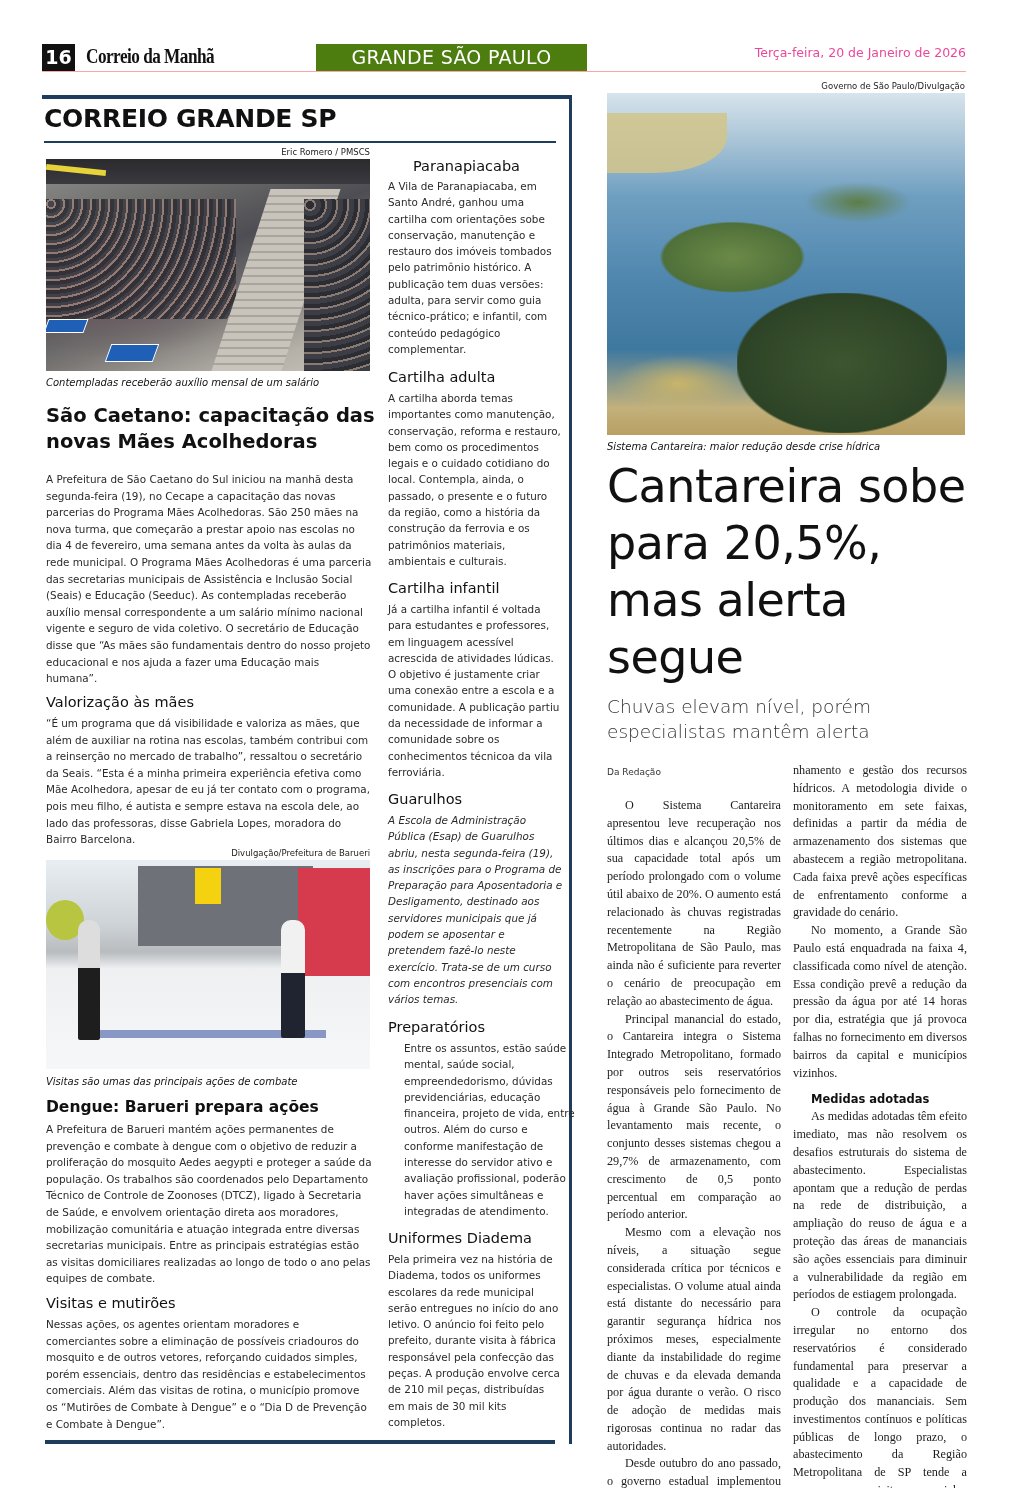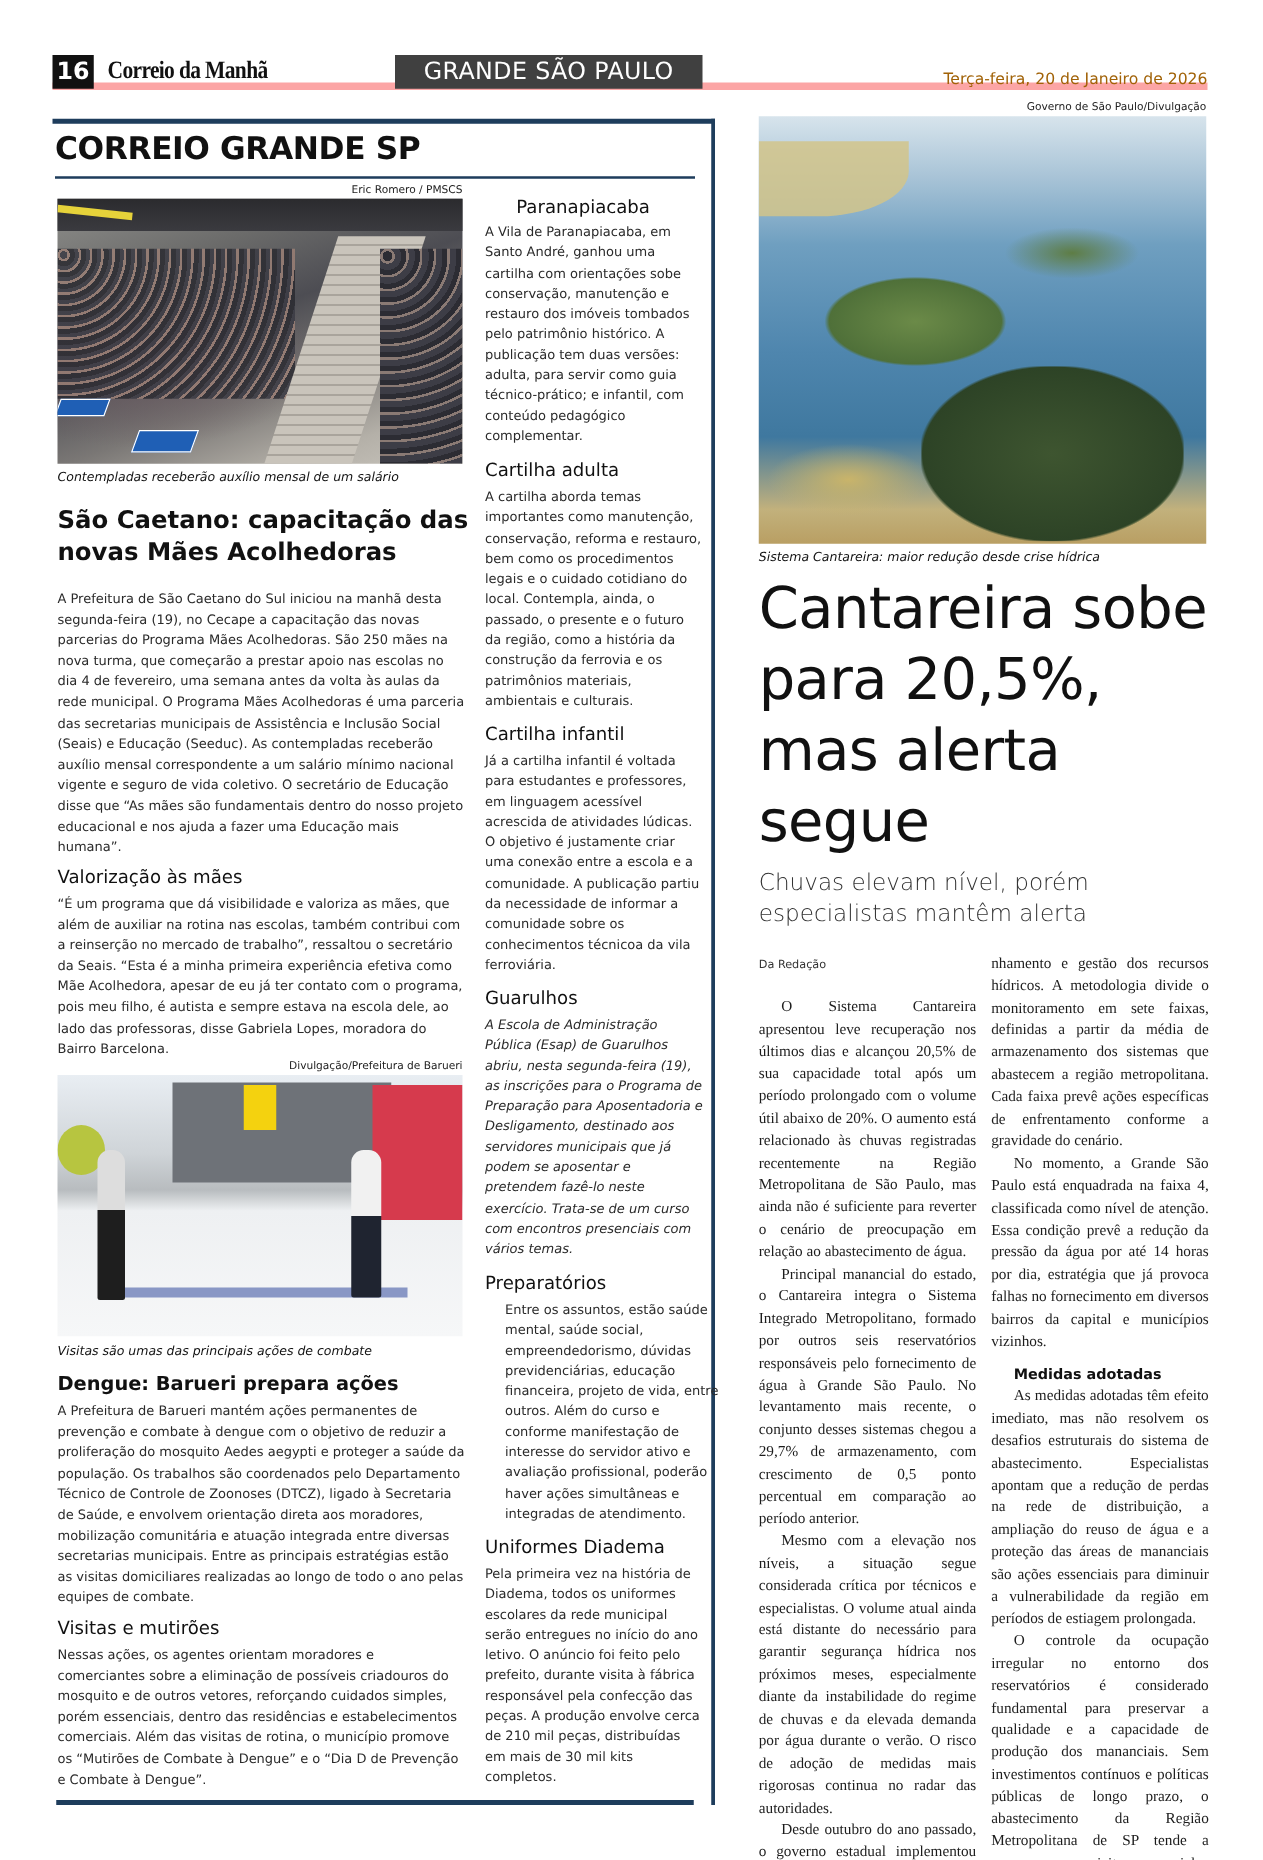--- a/index.html
+++ b/index.html
@@ -1,24 +1,24 @@
 <!DOCTYPE html>
 <html><head>
 <meta charset="utf-8">
 <style>
   * { box-sizing: border-box; margin: 0; padding: 0; }
   html, body { width: 1010px; height: 1488px; background: #ffffff; overflow: hidden; }
   body { position: relative; font-family: "DejaVu Sans", sans-serif; color: #1a1a1a; }
 
   
-  .masthead { position: absolute; left: 42px; top: 44px; width: 924px; height: 28px; border-bottom: 6px solid #fca5a5; text-decoration: underline; }
+  .masthead { position: absolute; left: 42px; top: 44px; width: 924px; height: 28px; border-bottom: 1px solid #fca5a5; text-decoration: underline; }
   .page-num { position: absolute; left: 0; top: 0; height: 27px; width: 33px; background: #111; color: #fff; font: 700 19px "DejaVu Sans", sans-serif; text-align: center; line-height: 27px; }
   .paper-name { position: absolute; left: 44px; top: 1px; font: 700 20px "Liberation Serif", serif; letter-spacing: -0.6px; color: #111; transform: scaleX(0.86); transform-origin: left; }
-  .section-tag { position: absolute; left: 274px; top: 0; height: 27px; width: 246px; background: #404040; color: #fff; font: 400 19px "DejaVu Sans", sans-serif; text-align: center; line-height: 27px; letter-spacing: 0.3px; }
-  .issue-date { position: absolute; right: 0; top: 11px; font: 400 12.5px "DejaVu Sans", sans-serif; color: #a16207; }
+  .section-tag { position: absolute; left: 274px; top: 0; height: 27px; width: 271px; background: #4d7c0f; color: #fff; font: 400 19px "DejaVu Sans", sans-serif; text-align: center; line-height: 27px; letter-spacing: 0.3px; }
+  .issue-date { position: absolute; right: 0; top: 1px; font: 400 12.5px "DejaVu Sans", sans-serif; color: #ec4899; }
 
   
   .frame-top { position: absolute; left: 42px; top: 95px; width: 530px; height: 4px; background: #1e3d5c; }
   .frame-right { position: absolute; left: 569px; top: 95px; width: 3px; height: 1349px; background: #1e3d5c; }
   .frame-bottom { position: absolute; left: 45px; top: 1440px; width: 510px; height: 4px; background: #1e3d5c; }
   .section-title { position: absolute; left: 44px; top: 104px; font: 700 25px "DejaVu Sans", sans-serif; color: #111; letter-spacing: -0.3px; }
   .section-rule { position: absolute; left: 44px; top: 141px; width: 512px; height: 2px; background: #1e3d5c; }
 
   .credit { position: absolute; font: 400 8.5px "DejaVu Sans", sans-serif; color: #222; text-align: right; }
   .caption { position: absolute; font: italic 400 10px "DejaVu Sans", sans-serif; color: #111; }

